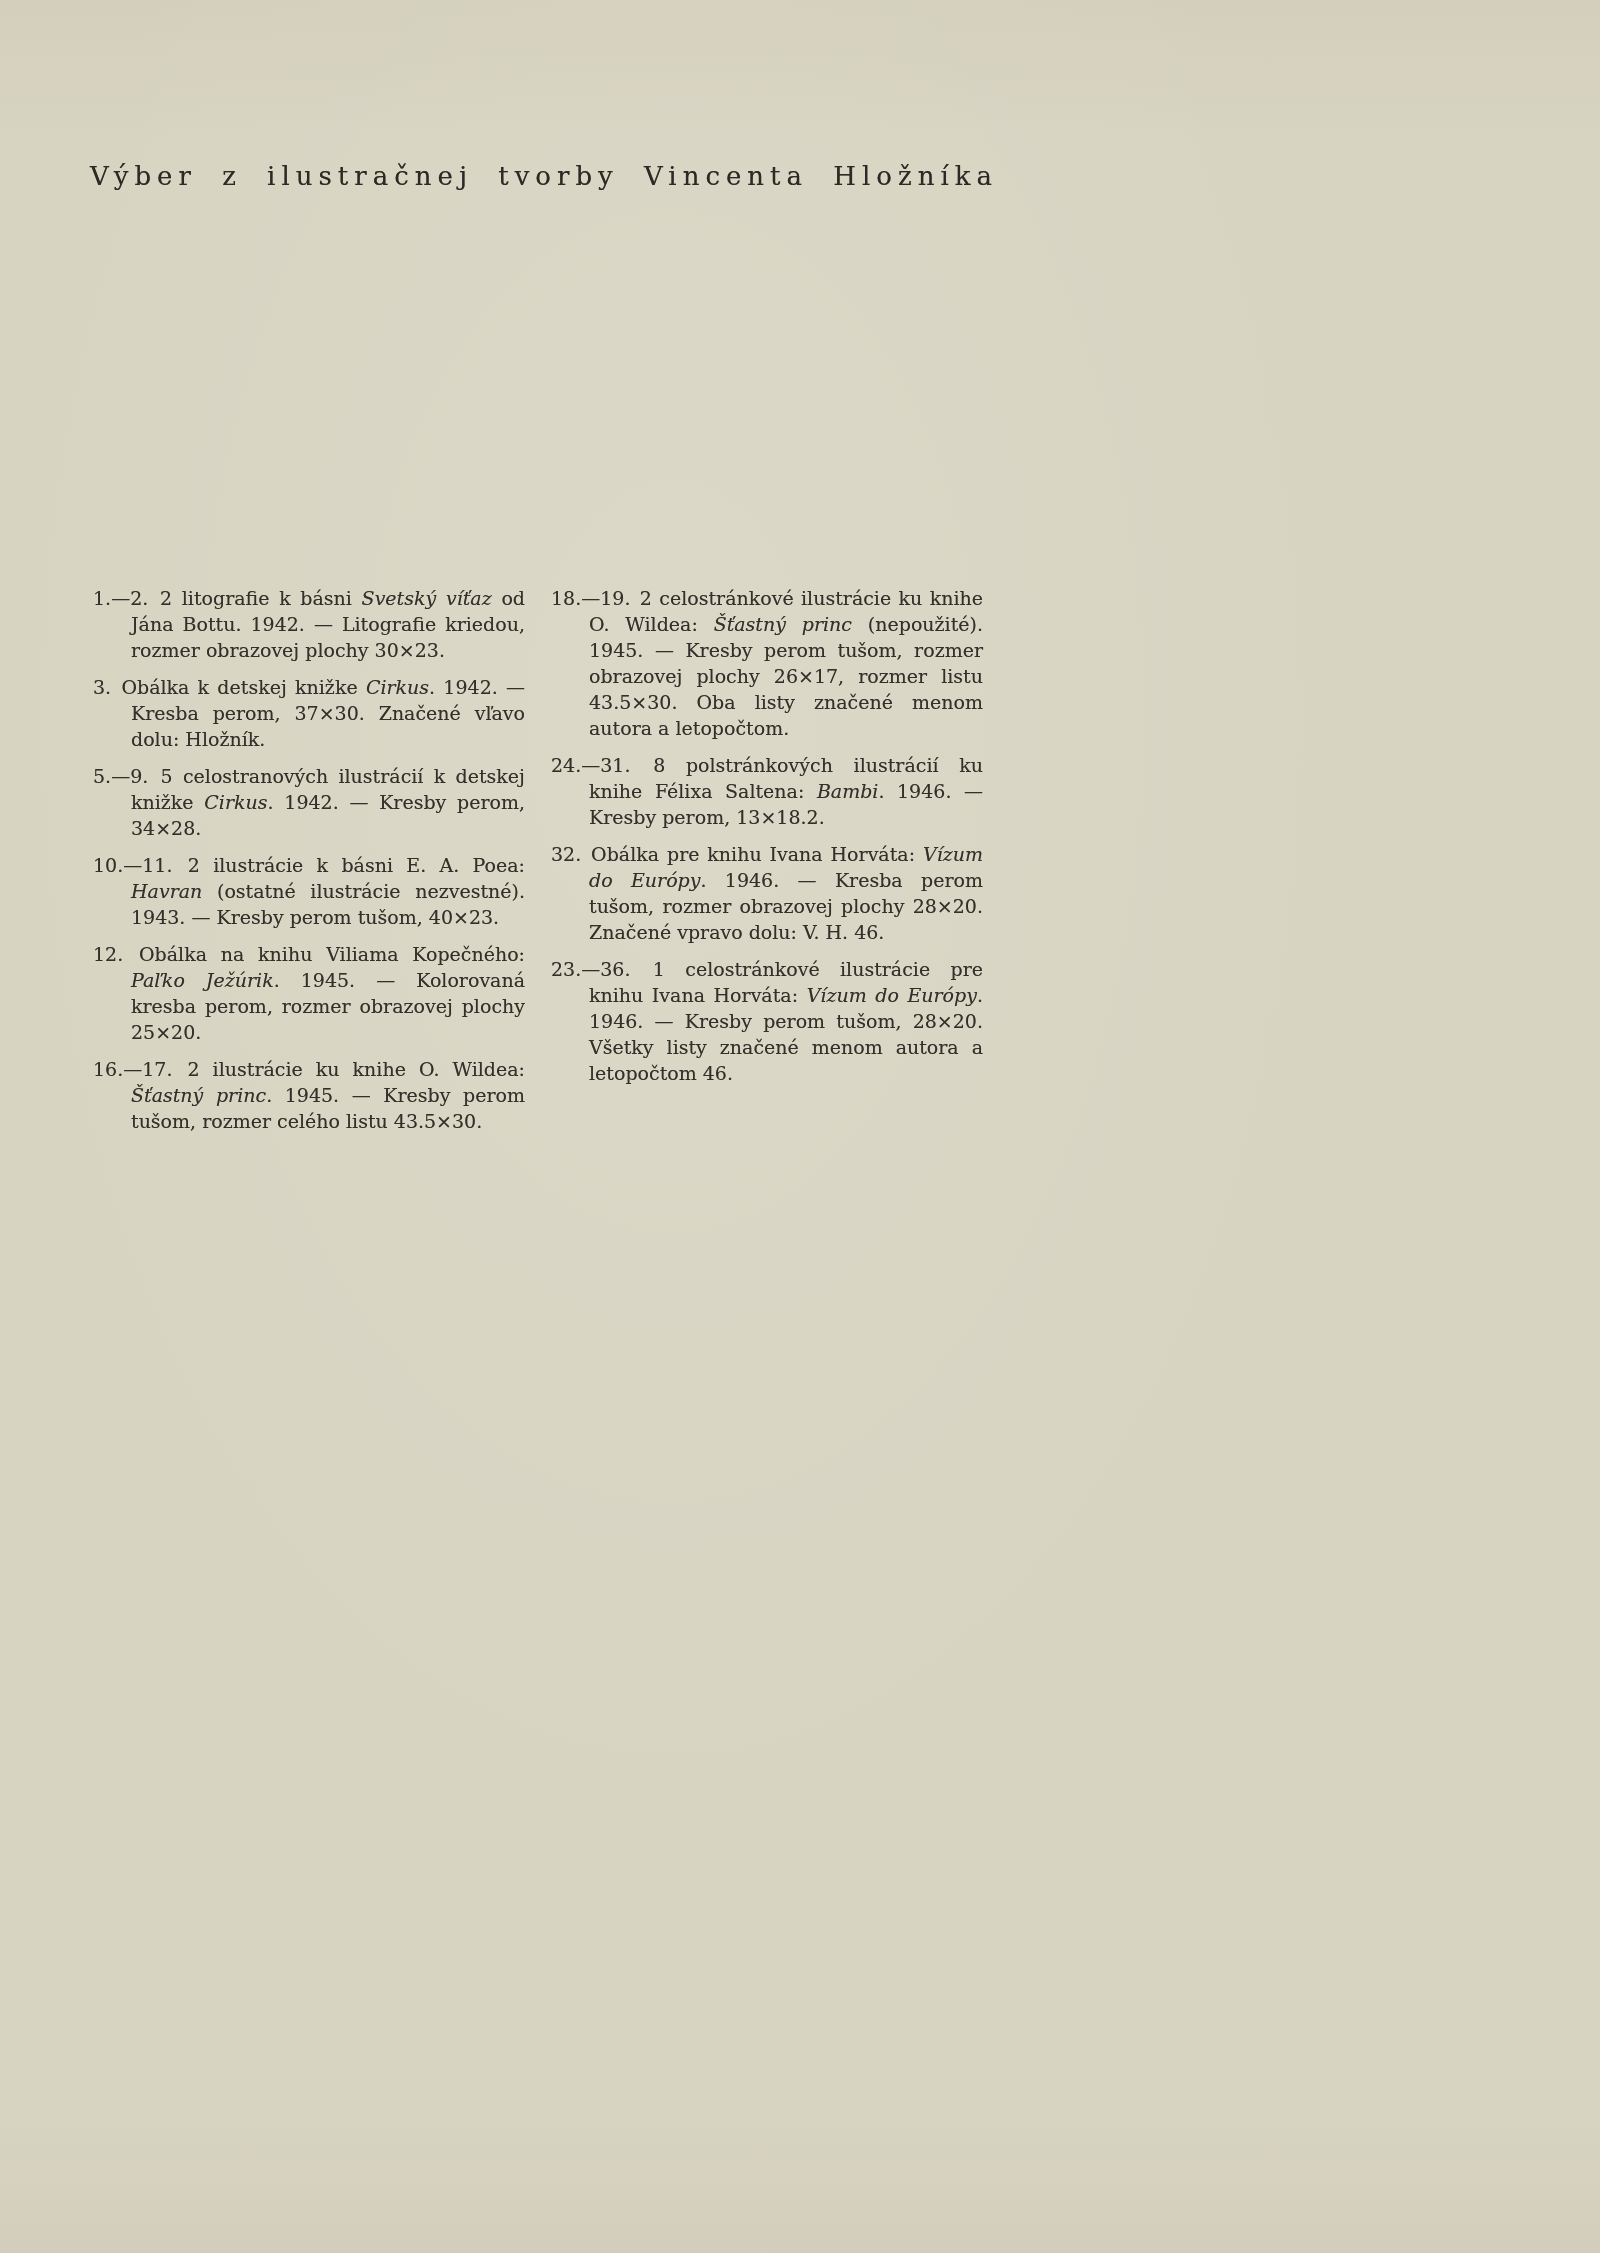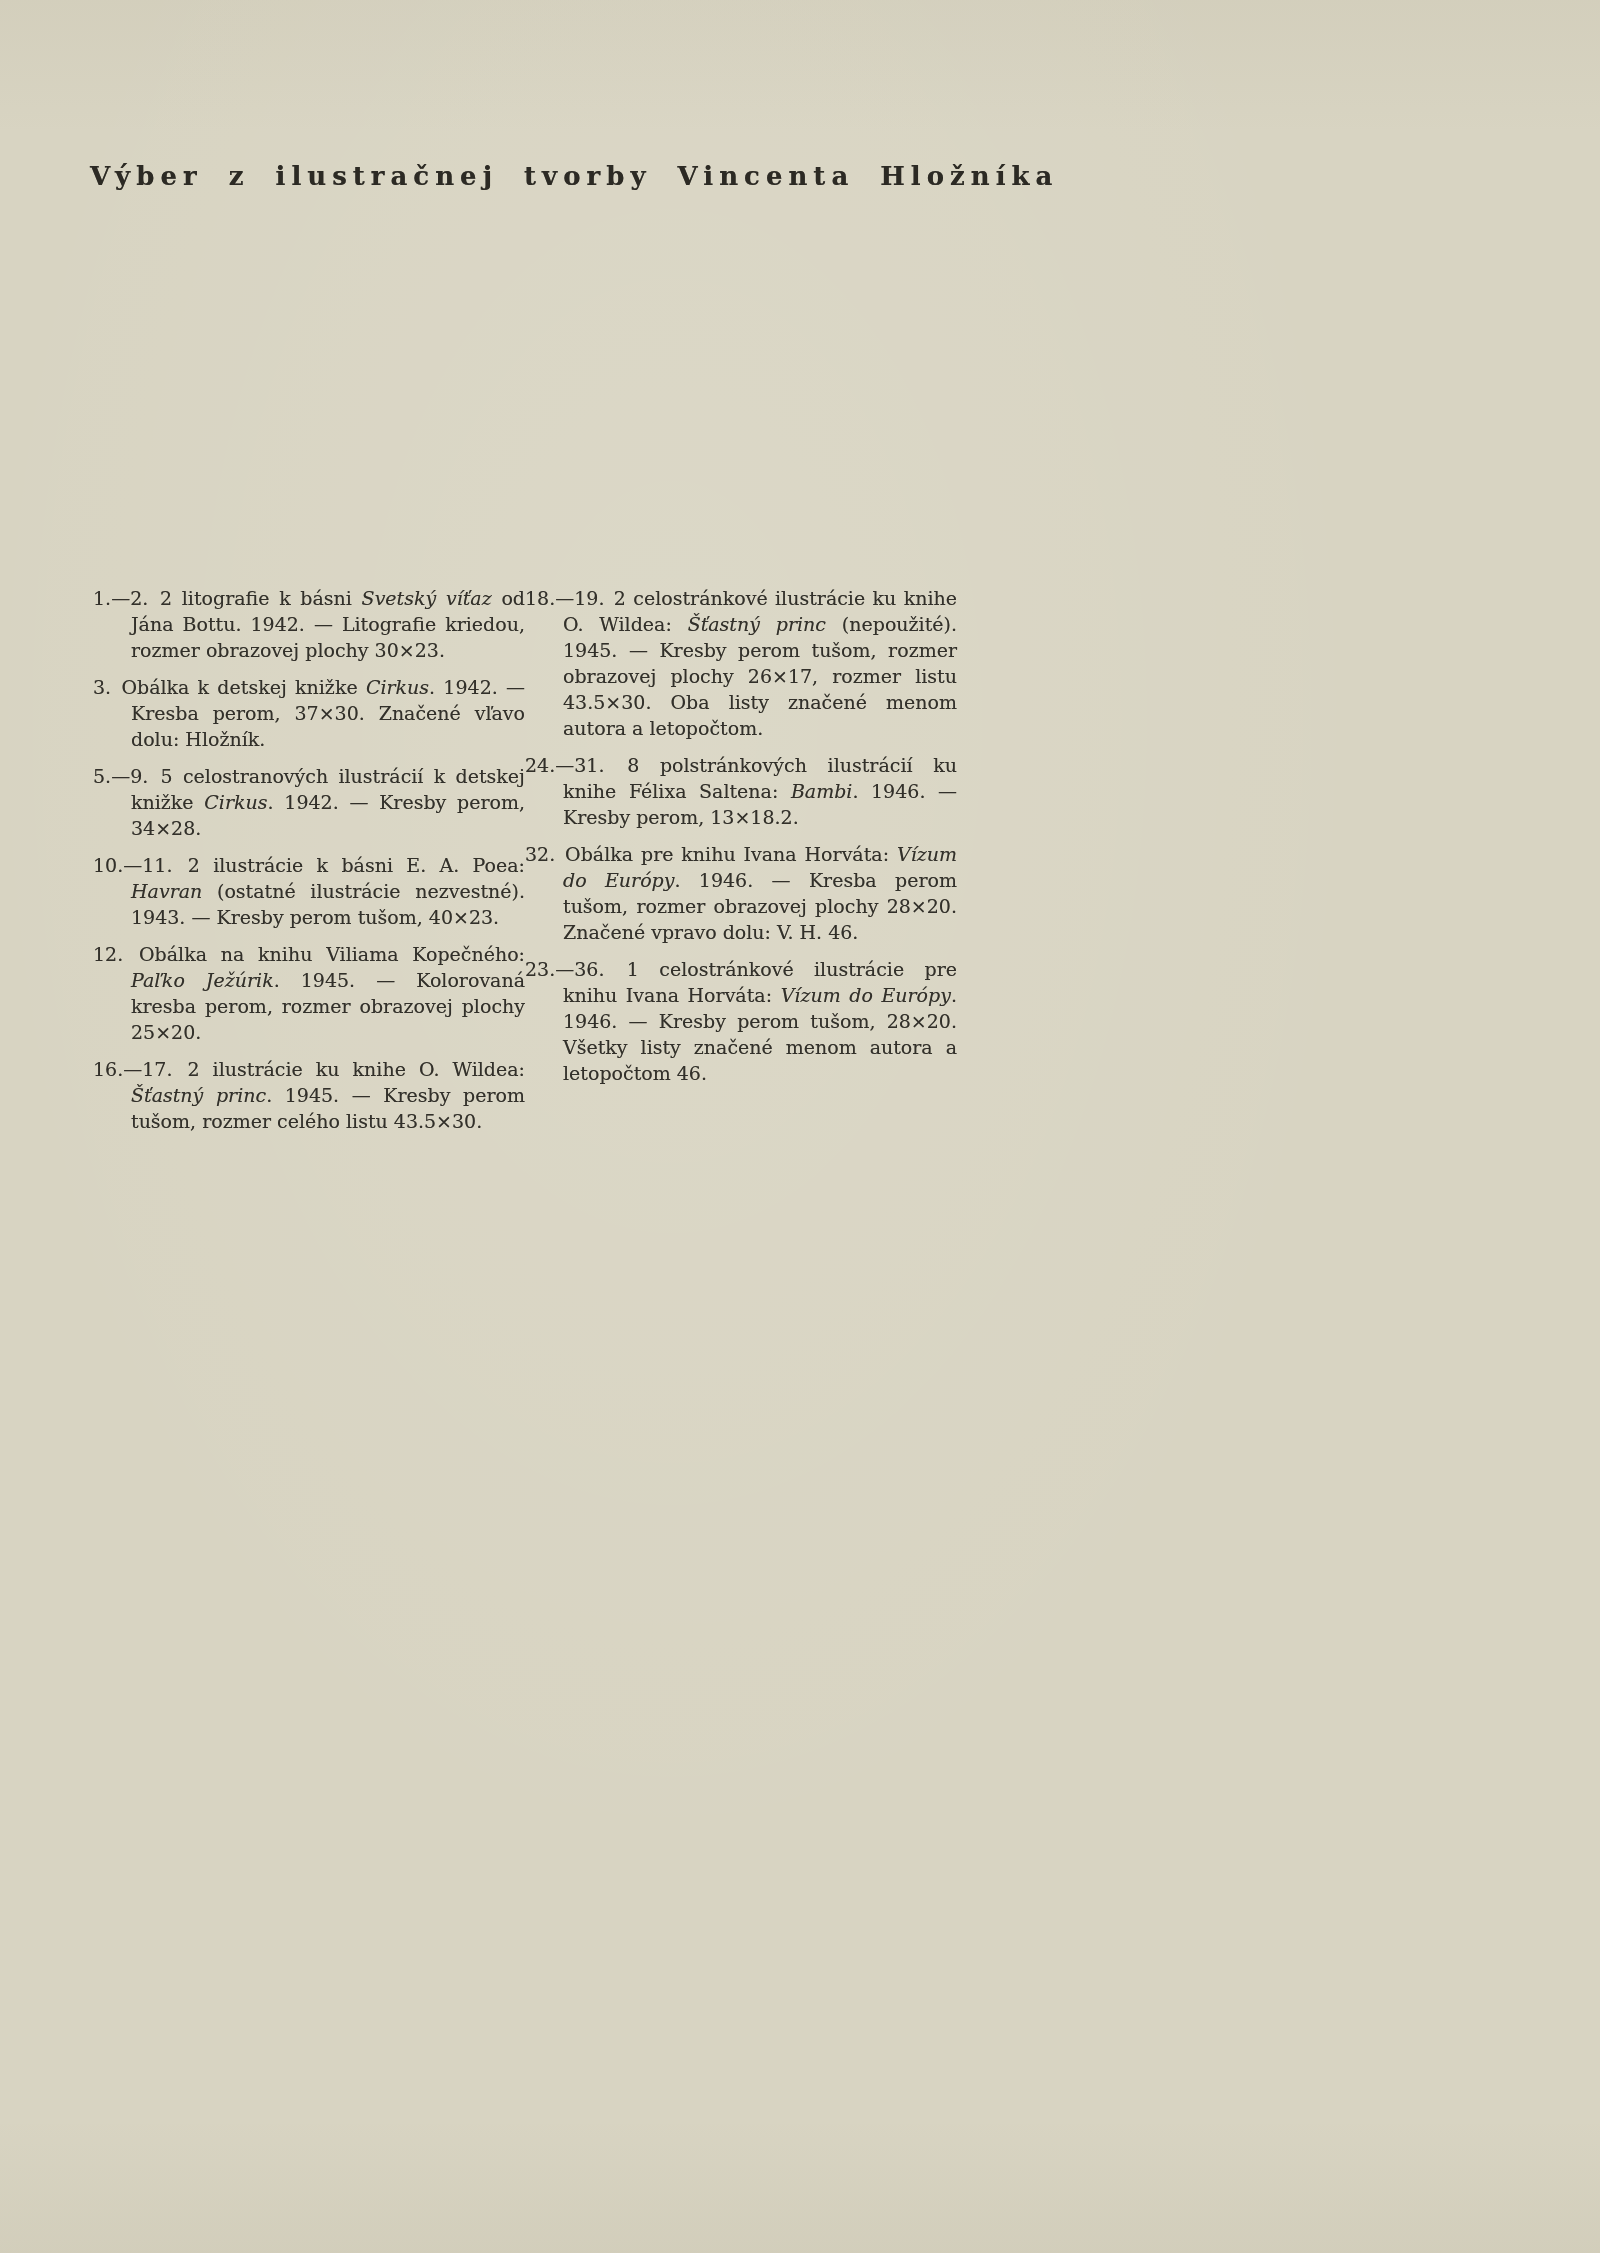--- a/index.html
+++ b/index.html
@@ -20,33 +20,34 @@
       linear-gradient(180deg, rgba(120,110,80,0.05) 0%, rgba(0,0,0,0.00) 6%, rgba(0,0,0,0.00) 94%, rgba(120,110,80,0.06) 100%);
     font-family: "DejaVu Serif", "Liberation Serif", serif;
     color: #33312a;
     overflow: hidden;
   }
   .title {
     position: absolute;
     left: 90px;
     top: 144px;
     font-size: 26px;
-    font-weight: bold;
+    font-weight: normal;
     letter-spacing: 6px;
     word-spacing: 11px;
     white-space: nowrap;
     color: #2c2a24;
     text-shadow: 0 0 0.5px rgba(44,42,36,0.55);
   }
   .columns {
     position: absolute;
     left: 93px;
     top: 585px;
     width: 890px;
     display: flex;
+    gap: 26px;
   }
   .col {
     width: 432px;
   }
   .entry {
     font-size: 19px;
     line-height: 26px;
     text-align: justify;
     padding-left: 38px;
     text-indent: -38px;

